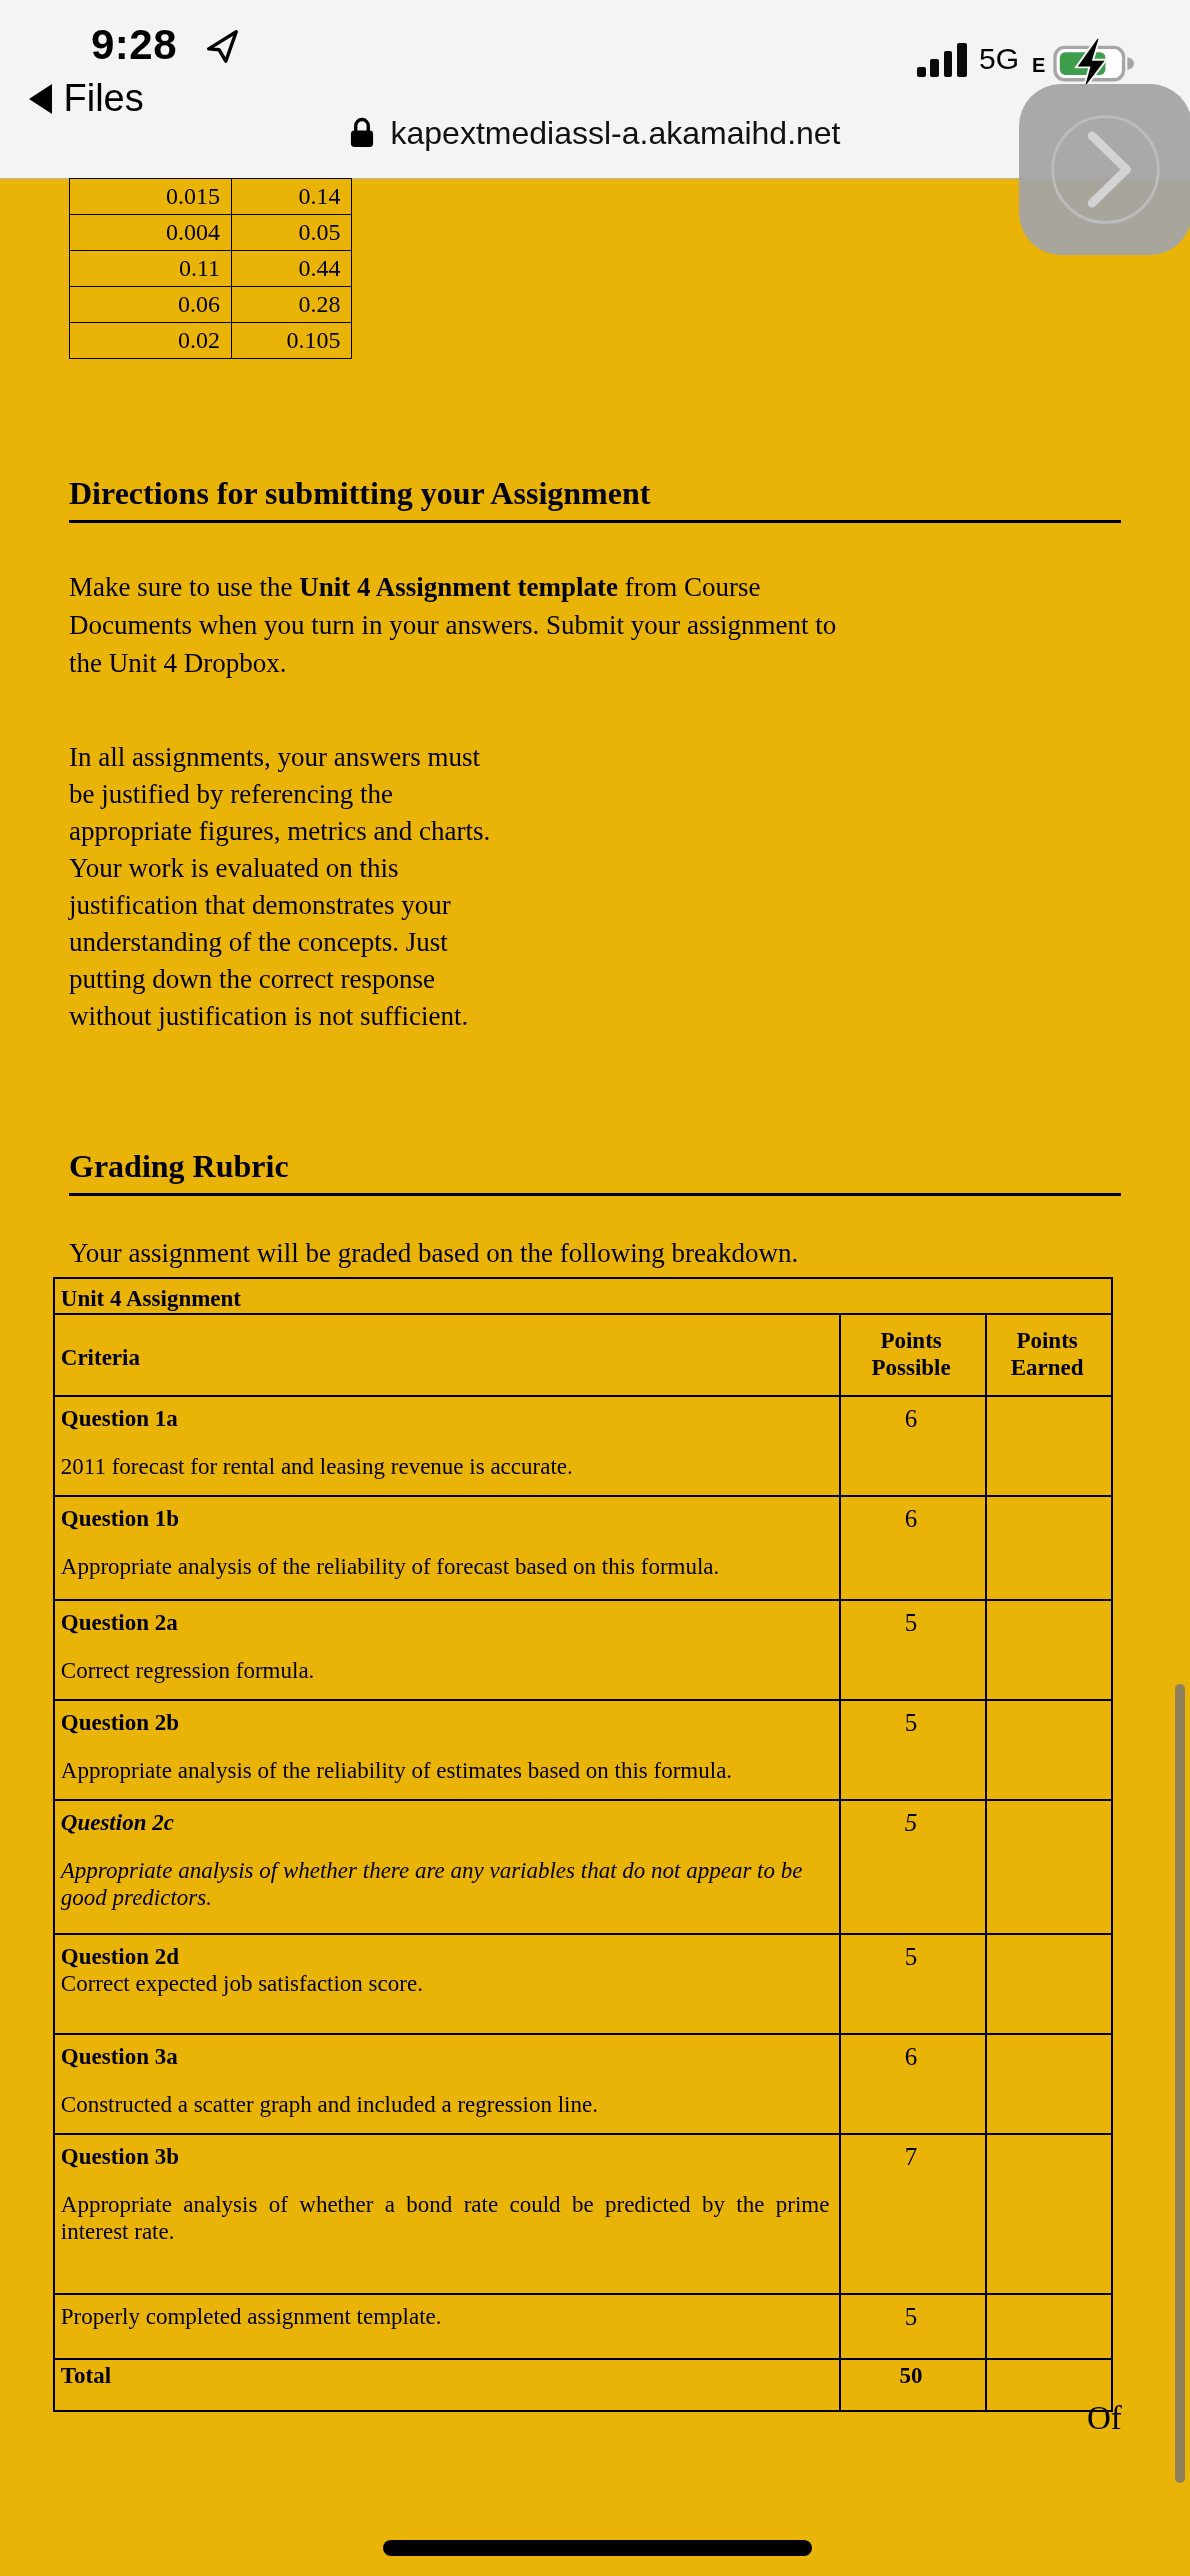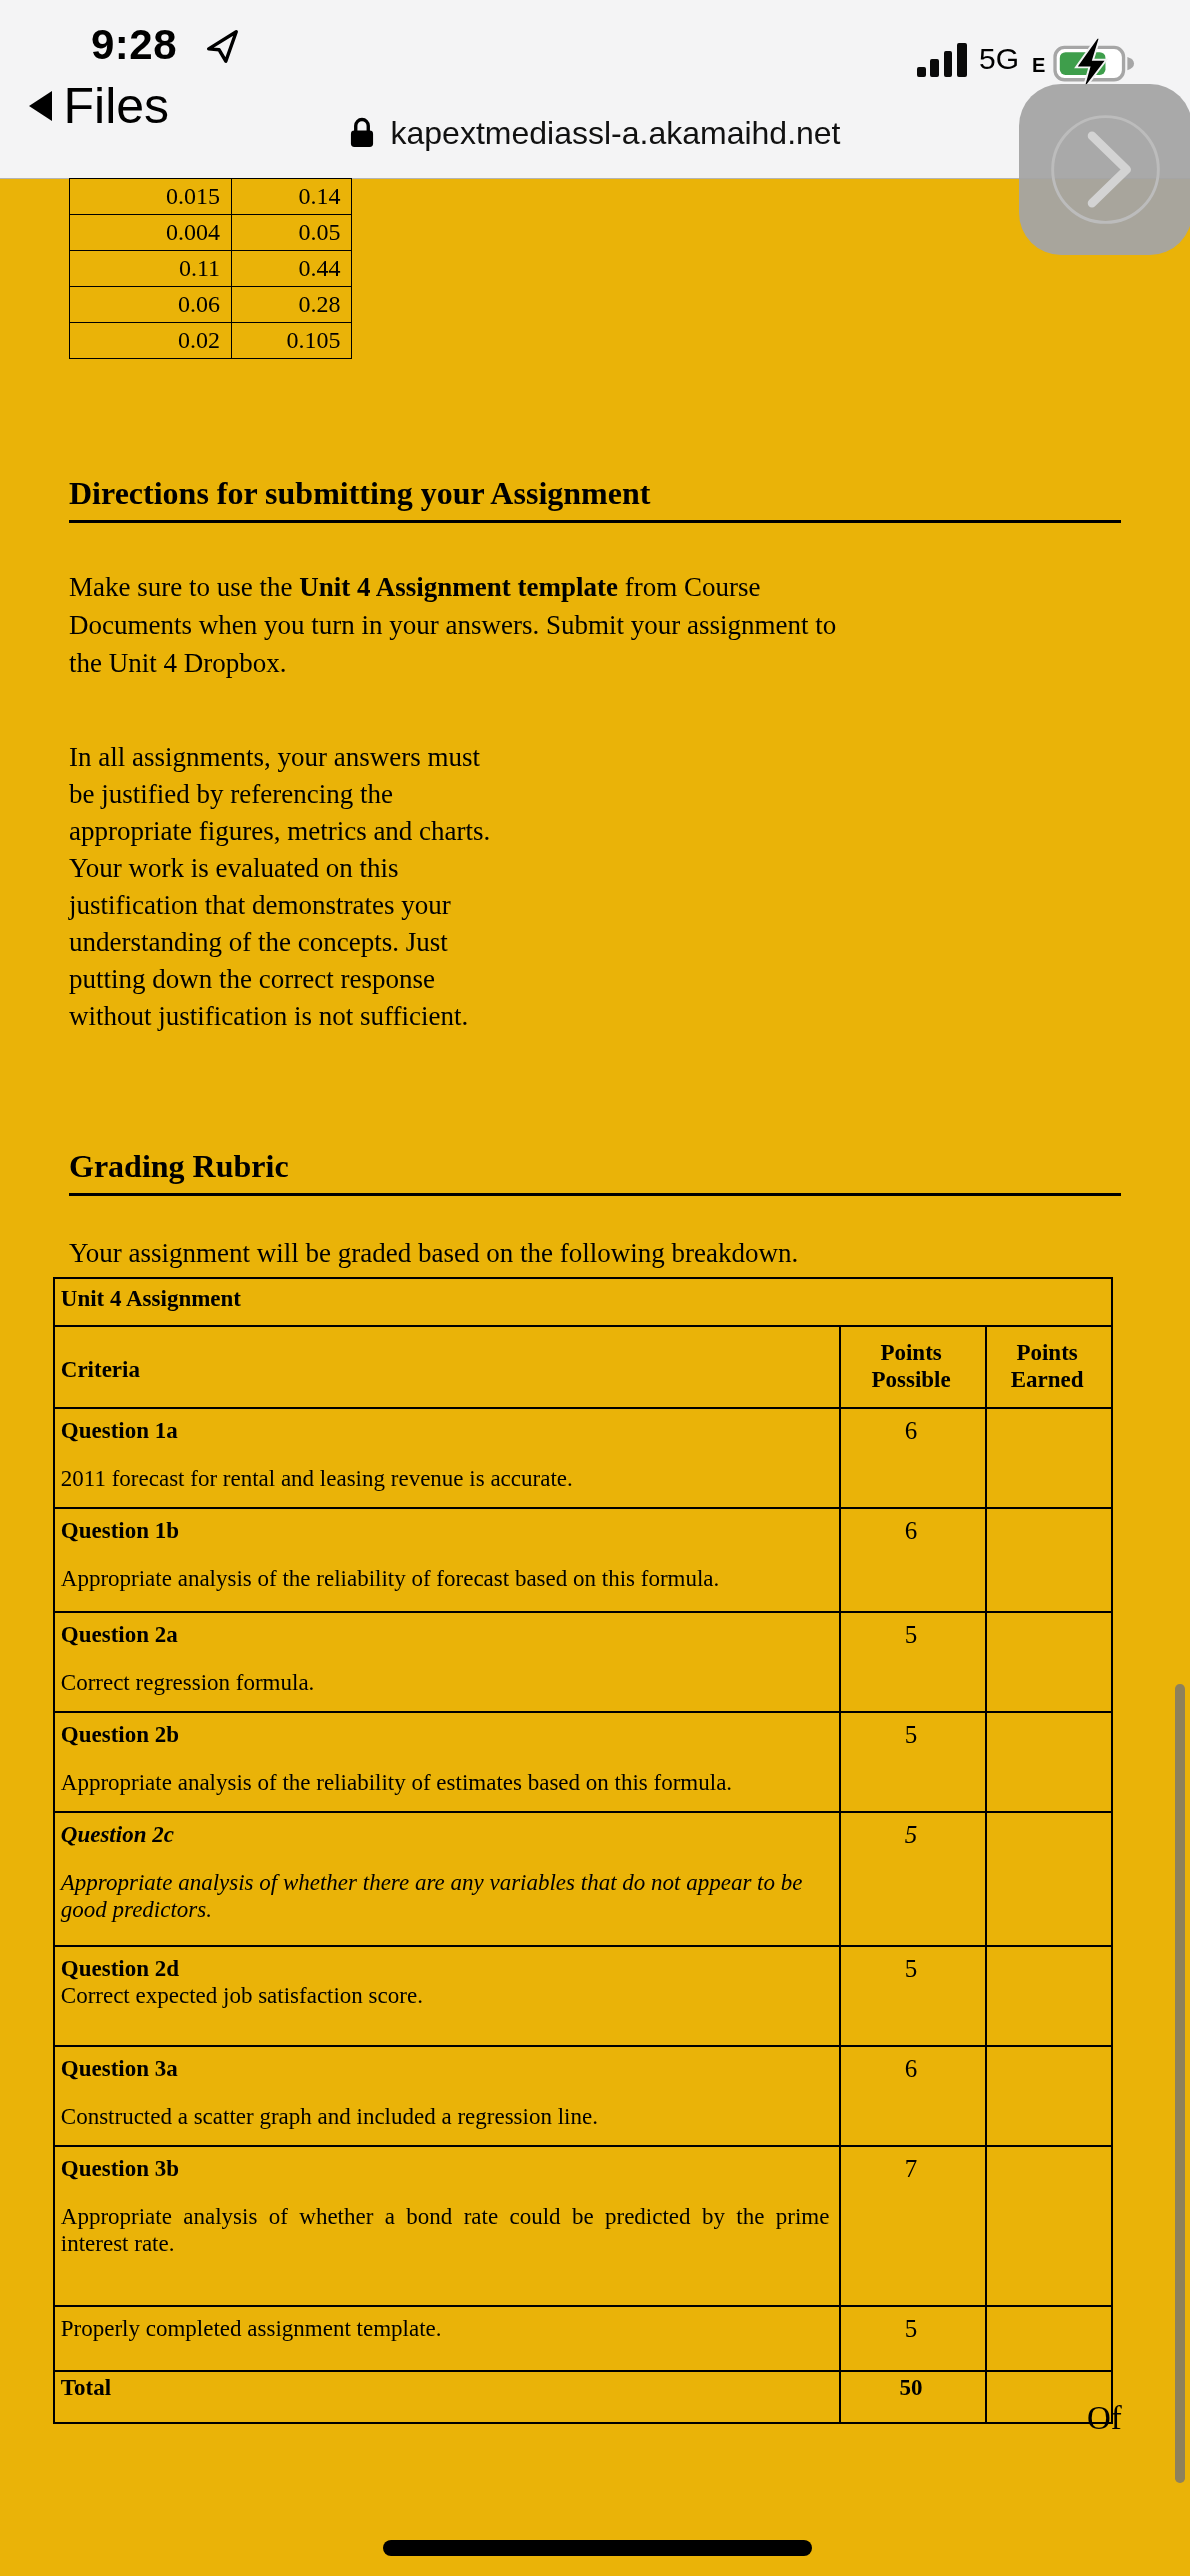--- a/index.html
+++ b/index.html
@@ -3,21 +3,21 @@
 <meta charset="utf-8">
 <style>
   html,body{margin:0;padding:0;background:#e9e9e9;}
   .screen{position:relative;width:1190px;height:2576px;background:#eab308;overflow:hidden;
           font-family:"Liberation Serif",serif;color:#000;}
   
   .chrome{position:absolute;left:0;top:0;width:1190px;height:178px;background:#f4f4f5;
           border-bottom:1px solid #b4b4b4;font-family:"Liberation Sans",sans-serif;}
   .time{position:absolute;left:91px;top:21px;font-size:42px;font-weight:700;letter-spacing:0.5px;}
   .nav-arrow{position:absolute;left:203px;top:27px;}
-  .back{position:absolute;left:29px;top:77px;display:flex;align-items:center;gap:11.5px;font-size:50px;}
+  .back{position:absolute;left:29px;top:77px;display:flex;align-items:center;gap:11.5px;font-size:38px;}
   .back-tri{width:0;height:0;border-top:15.3px solid transparent;border-bottom:15.3px solid transparent;
             border-right:23px solid #000;}
   .sig{position:absolute;left:917px;top:43px;display:flex;align-items:flex-end;gap:4.8px;height:34px;}
   .sig i{display:block;background:#0a0a0a;border-radius:1.9px;width:8.6px;}
   .net5g{position:absolute;left:979px;top:42px;font-size:30px;font-weight:400;}
   .netE{position:absolute;left:1032px;top:54px;font-size:20px;font-weight:600;}
   .batt{position:absolute;left:1047px;top:36px;}
   .urlrow{position:absolute;left:0;right:0;top:115px;display:flex;justify-content:center;
           gap:15px;}
   .url{font-size:32px;color:#111;}
@@ -140,21 +140,21 @@
 understanding of the concepts. Just
 putting down the correct response
 without justification is not sufficient.</div>
 
   <div class="h1" style="top:1148px">Grading Rubric</div>
   <div class="hrule" style="top:1193px"></div>
   <div class="lead" style="top:1238px">Your assignment will be graded based on the following breakdown.</div>
 
   <table class="rubric">
     <tbody id="rubric-body">
-      <tr style="height:48px">
+      <tr style="height:36px">
         <td colspan="3" class="hdr" style="padding-top:5.8px">Unit 4 Assignment</td>
       </tr>
       <tr style="height:82px">
         <td class="c0 hdr" style="padding-top:29px">Criteria</td>
         <td class="c1 hdr-center">Points Possible</td>
         <td class="c2 hdr-center">Points Earned</td>
       </tr>
     <tr style="height: 100px;">
           <td class="c0">
             <div class="title">Question 1a</div>

